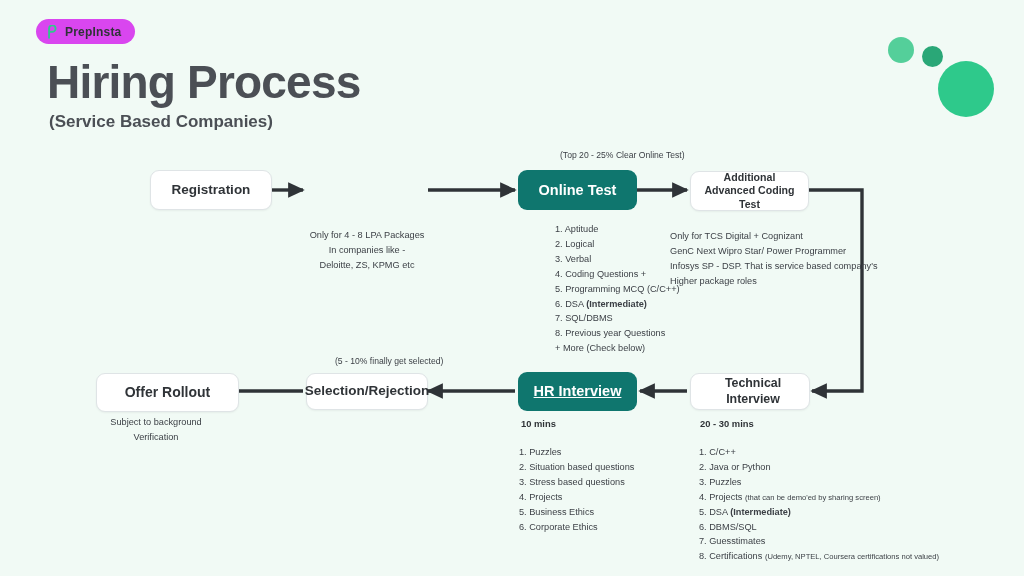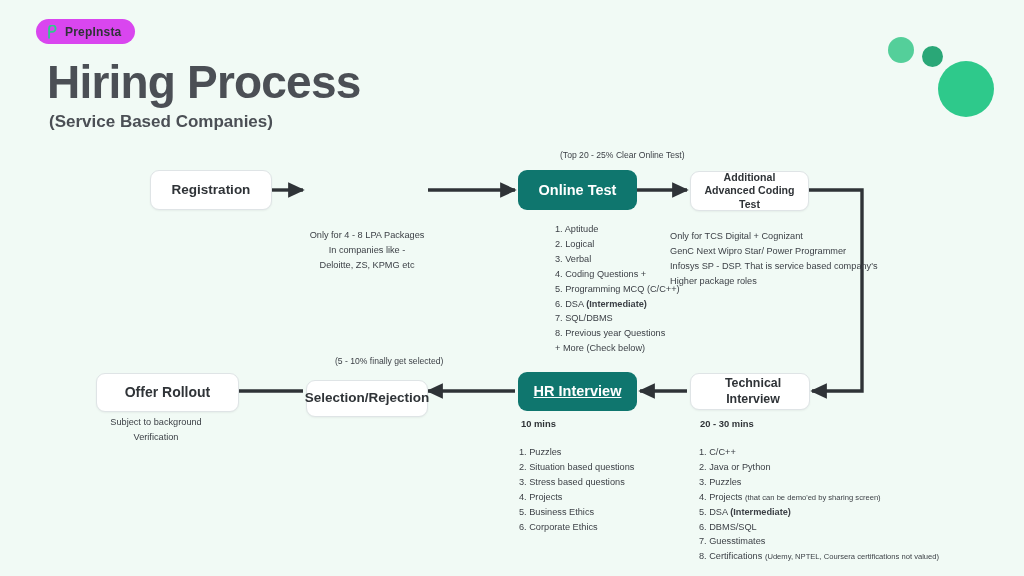--- a/index.html
+++ b/index.html
@@ -186,21 +186,21 @@
   </div>
 
   <div class="node plain" style="left:690px; top:373px; width:120px; height:37px; font-size:12.4px;padding-left:12px;">
     <span>Technical Interview</span>
   </div>
 
   <div class="node accent" style="left:518px; top:372px; width:119px; height:39px;text-decoration:underline;">
     <span>HR Interview</span>
   </div>
 
-  <div class="node plain" style="left:306px; top:373px; width:122px; height:37px;margin-top:7px;">
+  <div class="node plain" style="left:306px; top:373px; width:122px; height:37px;">
     <span>Selection/Rejection</span>
   </div>
 
   <div class="node plain" style="left:96px; top:373px; width:143px; height:39px; font-size:14px;">
     <span>Offer Rollout</span>
   </div>
 
   <div class="edge-label" style="left:560px; top:150px; width:170px;">(Top 20 - 25% Clear Online Test)</div>
 
   <div class="edge-label" style="left:335px; top:356px; width:170px;">(5 - 10% finally get selected)</div>

